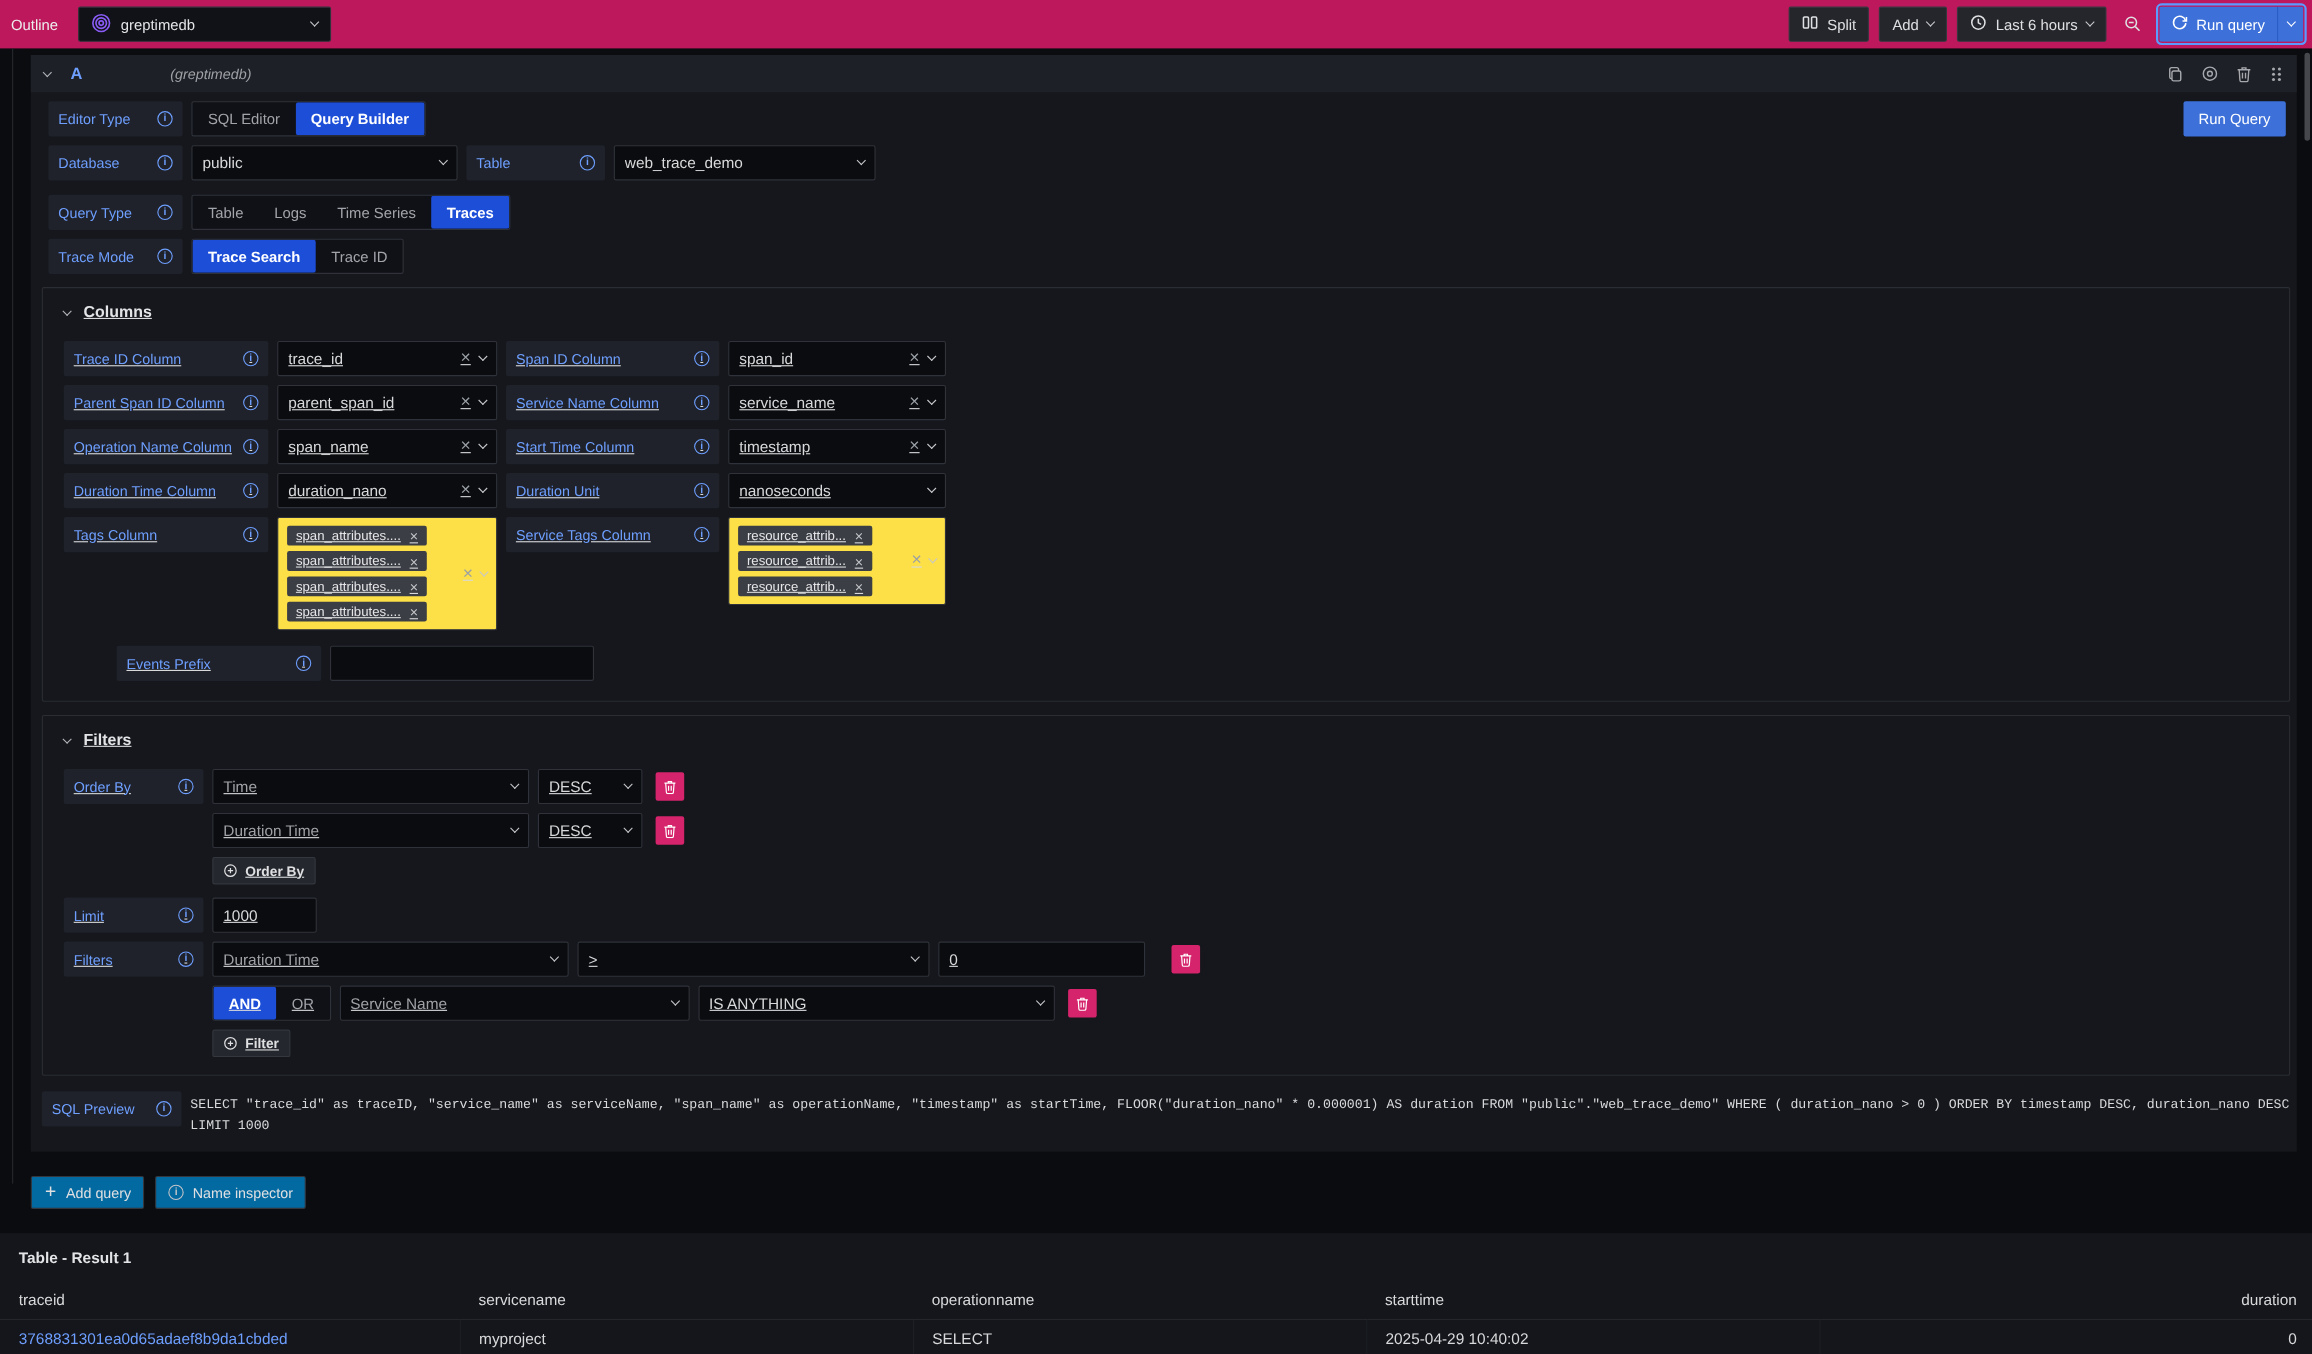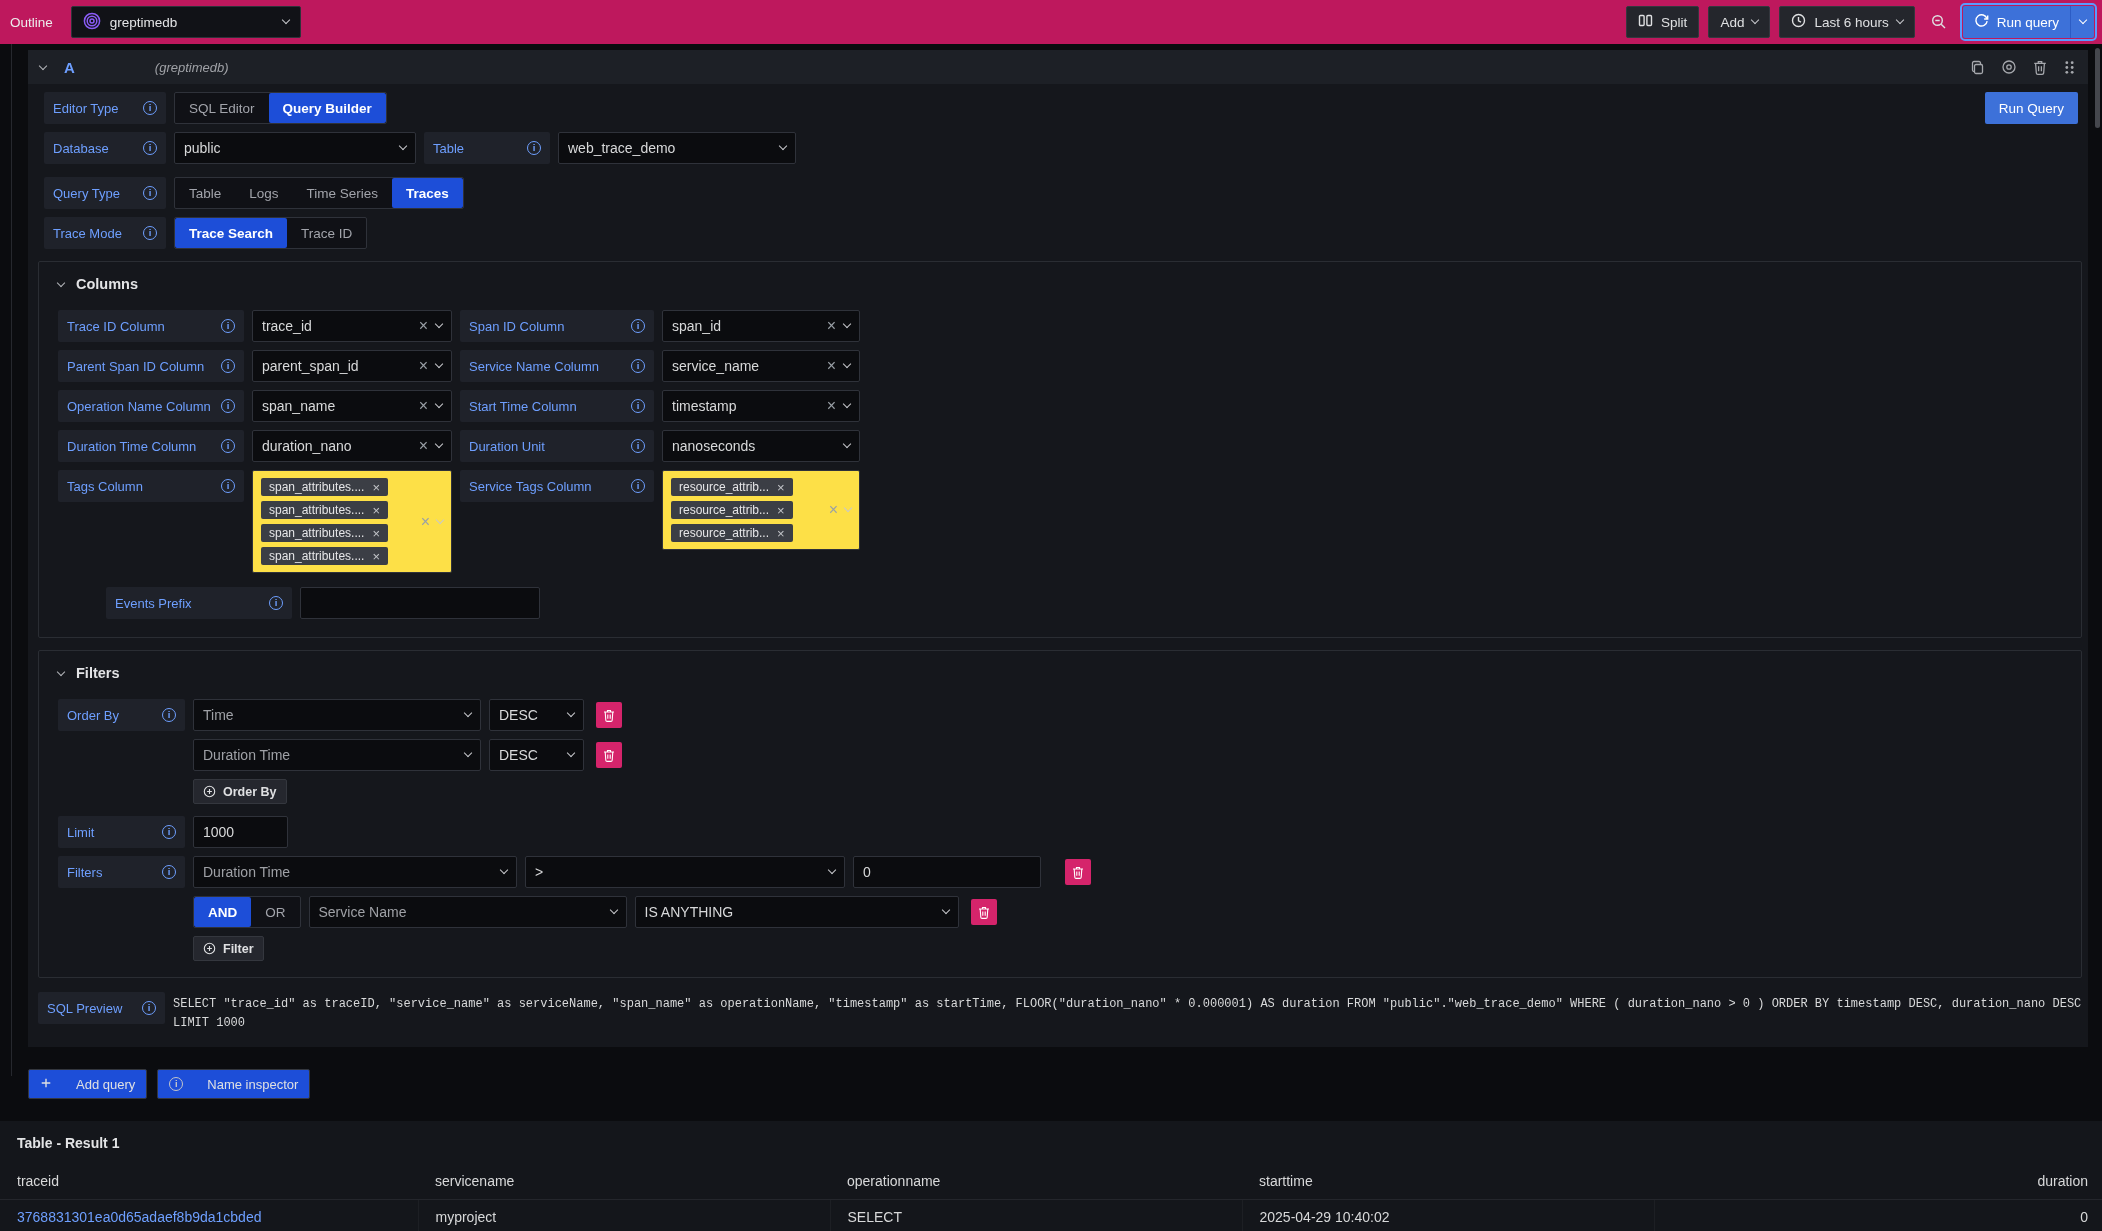--- a/index.html
+++ b/index.html
@@ -32,21 +32,21 @@
   .sel.ghost .val { color:#9fa1a6; }
   .input { display:flex; align-items:center; background:#0b0c0f; border:1px solid #2f323a;
     border-radius:2px; height:32px; padding:0 9px; font-size:14px; color:#d8d9da; flex:none; }
   .seg { display:inline-flex; align-items:stretch; border:1px solid #2f323a; border-radius:2px;
     height:32px; background:#101116; overflow:hidden; flex:none; }
   .seg .opt { display:flex; align-items:center; padding:0 14px; font-size:13.5px;
     color:#a2a4ab; cursor:pointer; white-space:nowrap; }
   .seg .opt.on { background:#1d4ed8; color:#fff; font-weight:700; border-radius:2px; }
   .btn-danger { width:26px; height:26px; background:#d5246b; border:none; border-radius:2px;
     color:#fff; display:flex; align-items:center; justify-content:center; cursor:pointer; flex:none; }
-  .btn-sec { display:inline-flex; align-items:center; gap:24px; background:#1d4ed8;
+  .btn-sec { display:inline-flex; align-items:center; gap:8px; background:#0369a1;
     border:1px solid #34373e; border-radius:2px; height:30px; padding:0 11px;
     color:#dfe0e2; font-size:13px; font-weight:500; cursor:pointer; }
   .btn-mini { display:inline-flex; align-items:center; gap:7px; background:#25272e;
     border:1px solid #34373e; border-radius:2px; height:25px; padding:0 9px;
     color:#dfe0e2; font-size:12.5px; font-weight:700; cursor:pointer; }
   .row { display:flex; align-items:center; gap:8px; margin-bottom:8px; }
   
   .topbar { height:44px; display:flex; align-items:center; justify-content:space-between;
     padding:0 8px 0 6px; background:#be185d; }
   .tb-left { display:flex; align-items:center; gap:14px; }
@@ -78,21 +78,21 @@
   .qhead .icons { display:flex; align-items:center; gap:16px; color:#a6a8ad; }
   .qhead .icons > span { display:inline-flex; cursor:pointer; }
   .ebody { padding:2px 6px 0 16px; position:relative; }
   .w-lbl1 { width:122px; }
   .w-sel-db { width:242px; }
   .w-lbl-tb { width:126px; }
   .w-sel-tb { width:238px; }
   .run-query-btn { background:#3d71d9; border:none; border-radius:2px; color:#fff;
     height:32px; padding:0 14px; font-size:13.5px; font-weight:500; cursor:pointer; }
   .fieldset { border:1px solid #2a2d33; border-radius:2px; margin:12px 0 10px -6px;
-    padding:12px 18px 10px 19px; }
+    padding:12px 18px 10px 19px;text-decoration:underline; }
   .sect-title { display:flex; align-items:center; gap:12px; color:#e3e4e6; font-size:14.5px;
     font-weight:700; margin:2px 0 18px 0; cursor:pointer; }
   .w-lbl { width:186px; } .w-sel { width:200px; } .w-lbl2 { width:194px; } .w-sel2 { width:198px; }
   .ms { display:flex; align-items:center; gap:6px; background:#fde047; border:1px solid #2f323a;
     border-radius:2px; padding:7px 8px; flex:none; }
   .ms .pills { display:flex; flex-direction:column; gap:5px; flex:1; }
   .pill { display:inline-flex; align-items:center; gap:8px; background:#3b3e45; border-radius:2px;
     padding:2px 8px; font-size:12px; color:#e6e6e8; width:max-content; }
   .pill .i-x { font-size:13px; color:#c3c5c9; }
   .ms .ctrls { display:flex; align-items:center; gap:7px; }

